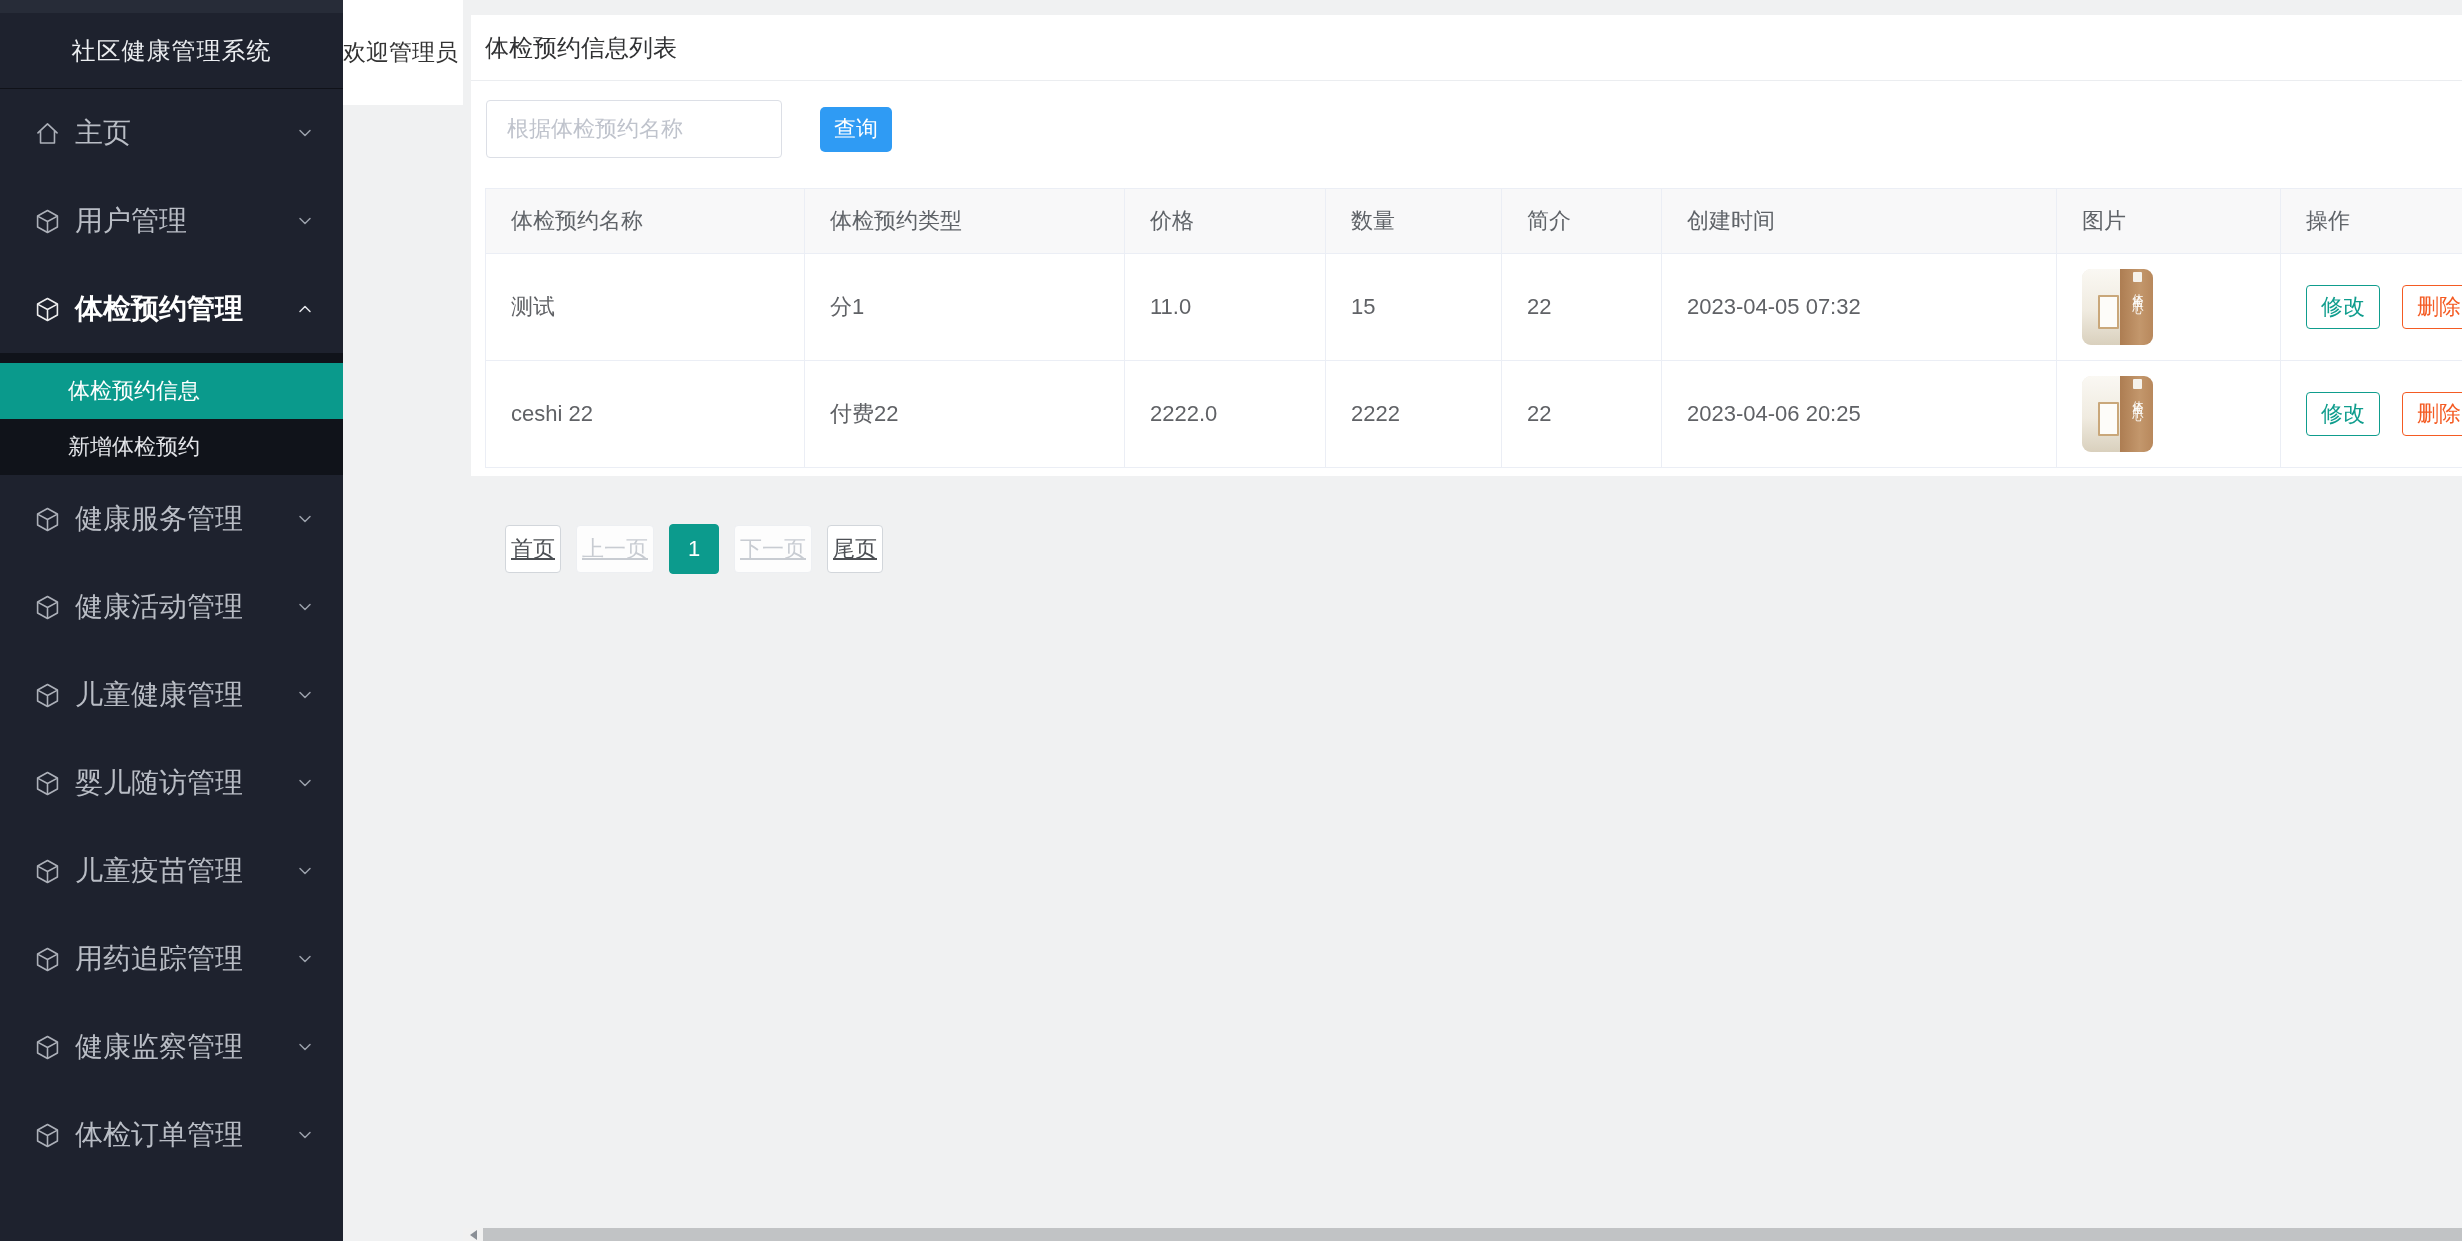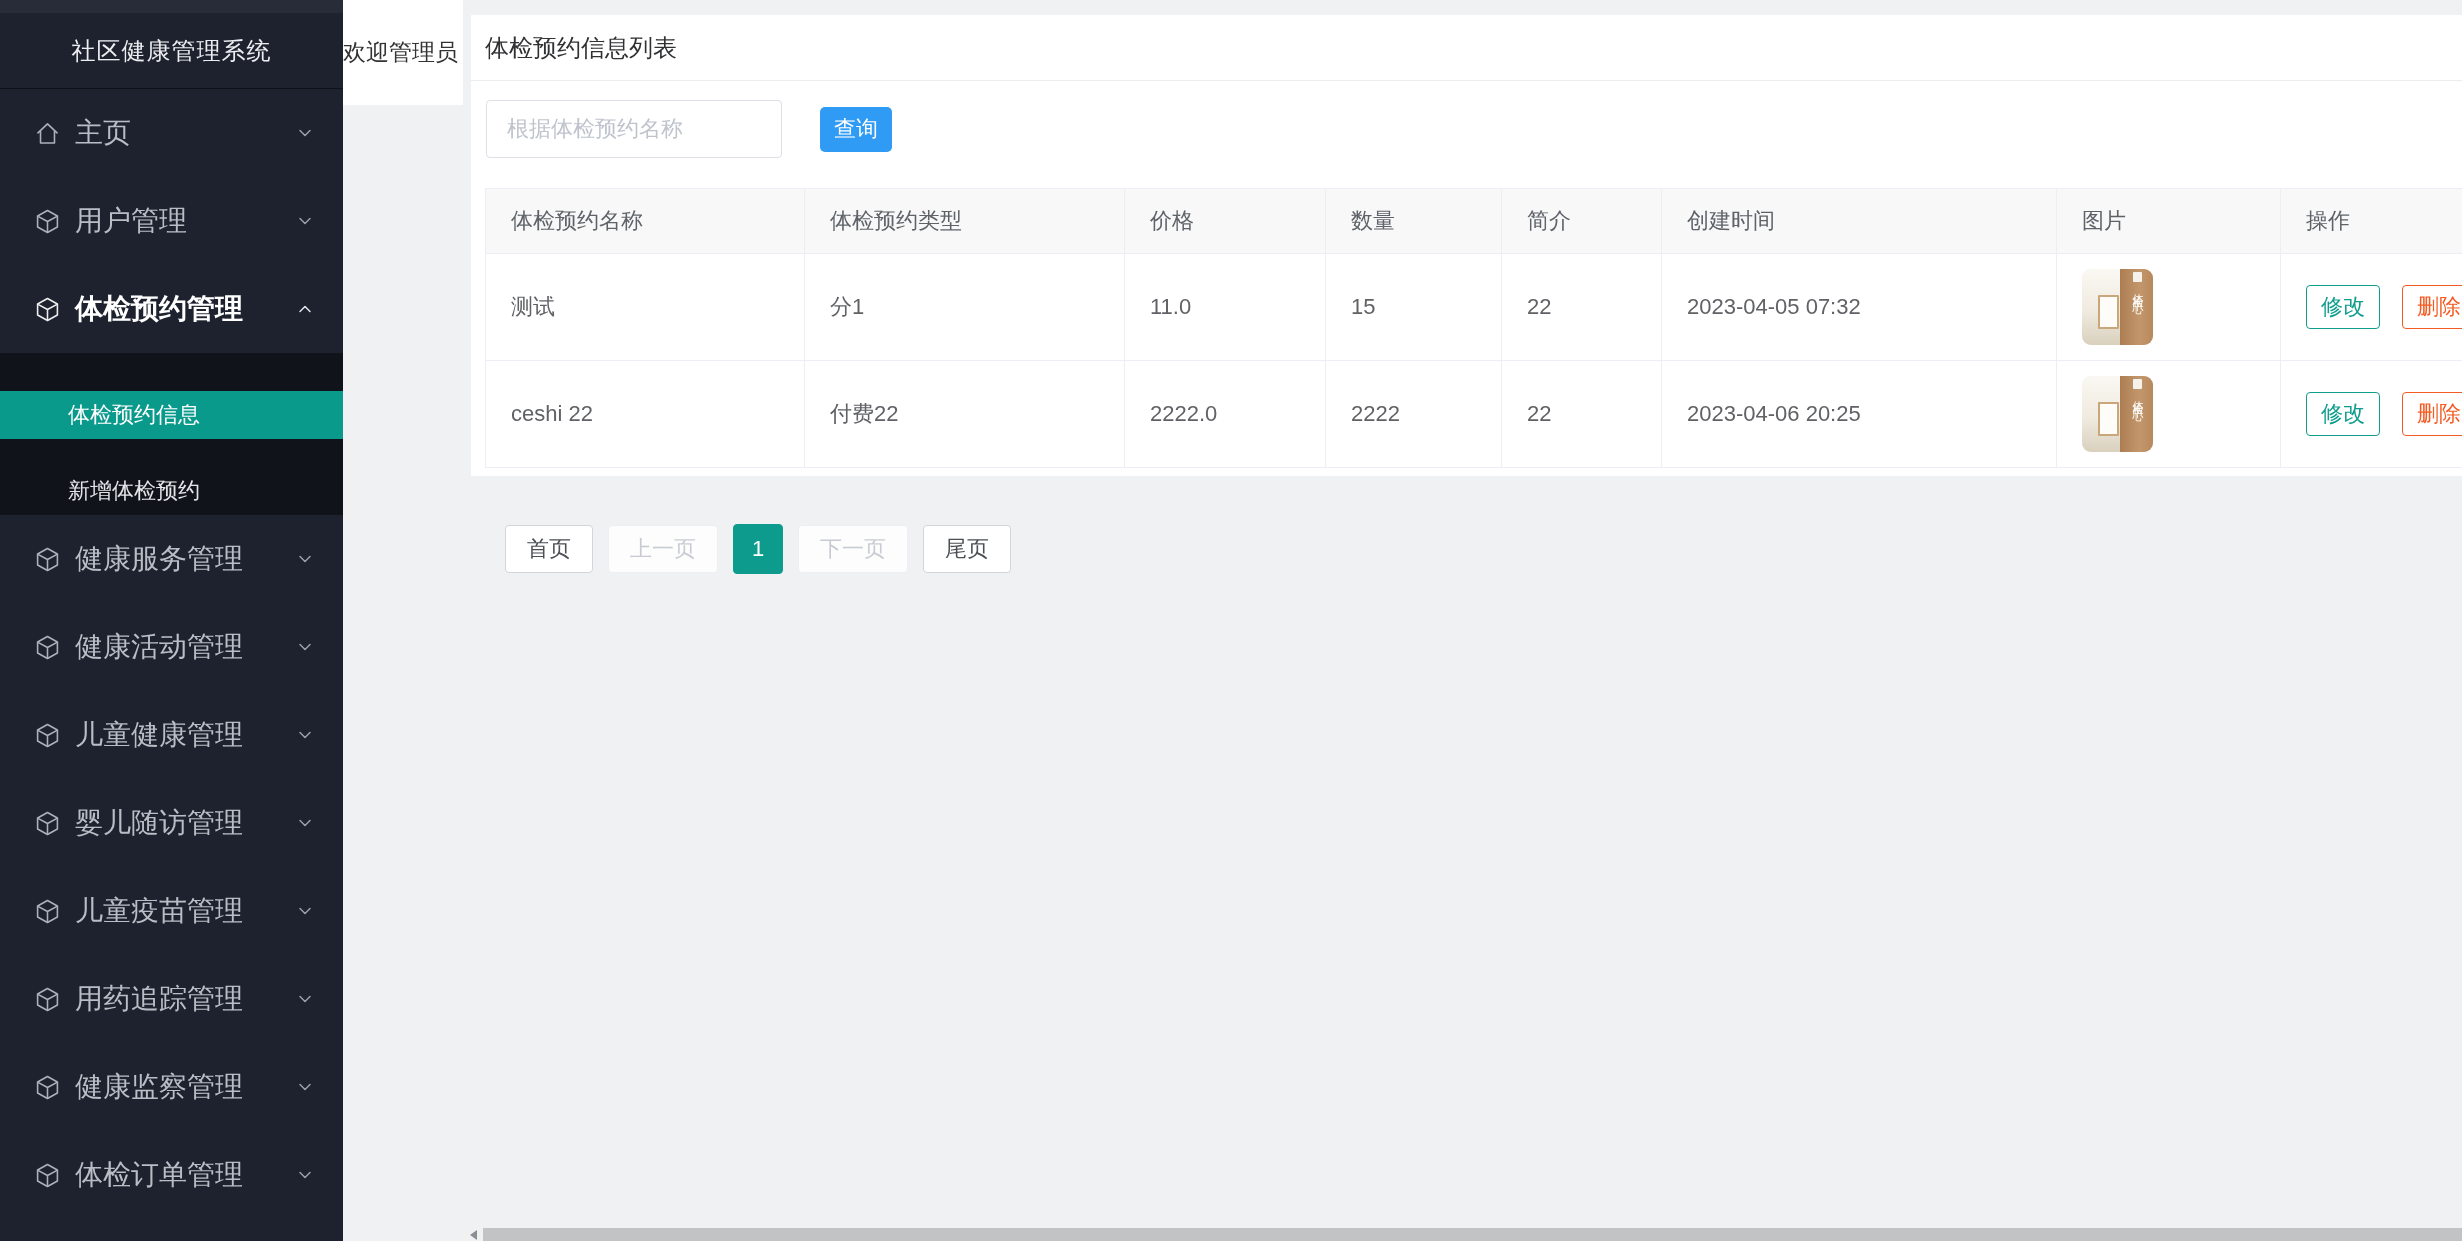--- a/index.html
+++ b/index.html
@@ -27,22 +27,22 @@
     padding:0 28px 0 34px;cursor:pointer;box-sizing:border-box;
     font-size:28px;color:#b9bdc5;
   }
   .menu-item .mi-icon{width:27px;height:27px;margin-right:14px;flex:0 0 auto;opacity:.92;}
   .menu-item .mi-label{flex:1;white-space:nowrap;}
   .menu-item .mi-chevron{width:20px;height:20px;color:#9aa0aa;}
   .menu-item.expanded{color:#ffffff;font-weight:bold;}
   .menu-item.expanded .mi-chevron{color:#e3e5e9;}
   .submenu{background:#10131a;padding-top:10px;}
   .submenu-item{
-    height:48px;display:flex;align-items:center;
-    padding-left:68px;font-size:22px;color:#e3e5e9;cursor:pointer;box-sizing:border-box;margin-top:28px;
+    height:56px;display:flex;align-items:center;
+    padding-left:68px;font-size:22px;color:#e3e5e9;cursor:pointer;box-sizing:border-box;
   }
   .submenu-item.active{background:#0a9a8c;color:#ffffff;}
   svg.icon{display:block;}
 
   
   .right{flex:1;display:flex;flex-direction:row;height:1241px;position:relative;overflow:hidden;}
   .topbar{
     height:105px;background:#ffffff;display:flex;align-items:center;justify-content:flex-end;
     padding-right:5px;box-sizing:border-box;flex:0 0 auto;
   }
@@ -105,23 +105,24 @@
   .btn-edit,.btn-del{
     height:44px;padding:0 14px;background:#ffffff;border-radius:4px;font-size:22px;cursor:pointer;
     font-family:"Liberation Sans","DejaVu Sans",sans-serif;
   }
   .btn-edit{border:1px solid #0f9d8d;color:#0f9d8d;}
   .btn-del{border:1px solid #f45b23;color:#f45b23;}
 
   
   .pagination{display:flex;align-items:center;gap:15px;margin:48px 0 0 42px;}
   .pg-btn{
-    height:48px;padding:0 21px;border:1px solid #d2d6db;border-radius:4px;background:#ffffff;
+    height:48px;padding:0 5px;border:1px solid #d2d6db;border-radius:4px;background:#ffffff;
     color:#4c4f54;font-size:22px;cursor:pointer;display:inline-flex;align-items:center;
     font-family:"Liberation Sans","DejaVu Sans",sans-serif;
+    text-decoration:underline;
   }
   .pg-btn.disabled{color:#c8ccd2;border-color:#edeff2;background:#fdfdfd;cursor:default;}
   .pg-current{
     height:48px;min-width:36px;padding:0 6px;border-radius:4px;background:#0c9b8d;border:1px solid #0c9b8d;
     color:#ffffff;font-size:22px;display:inline-flex;align-items:center;justify-content:center;cursor:default;
   }
 
   
   .hscroll{
     position:absolute;left:0;bottom:0;width:100%;height:13px;background:#f1f1f1;

